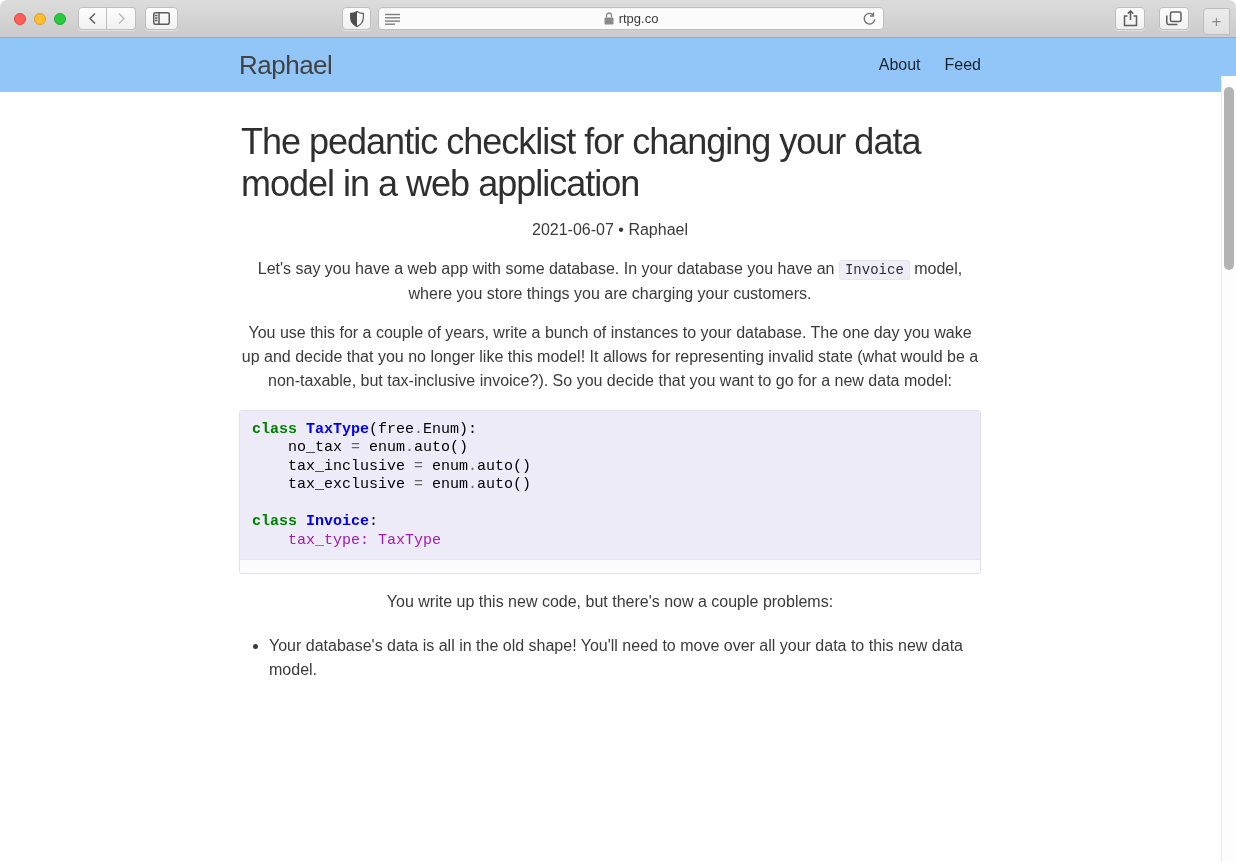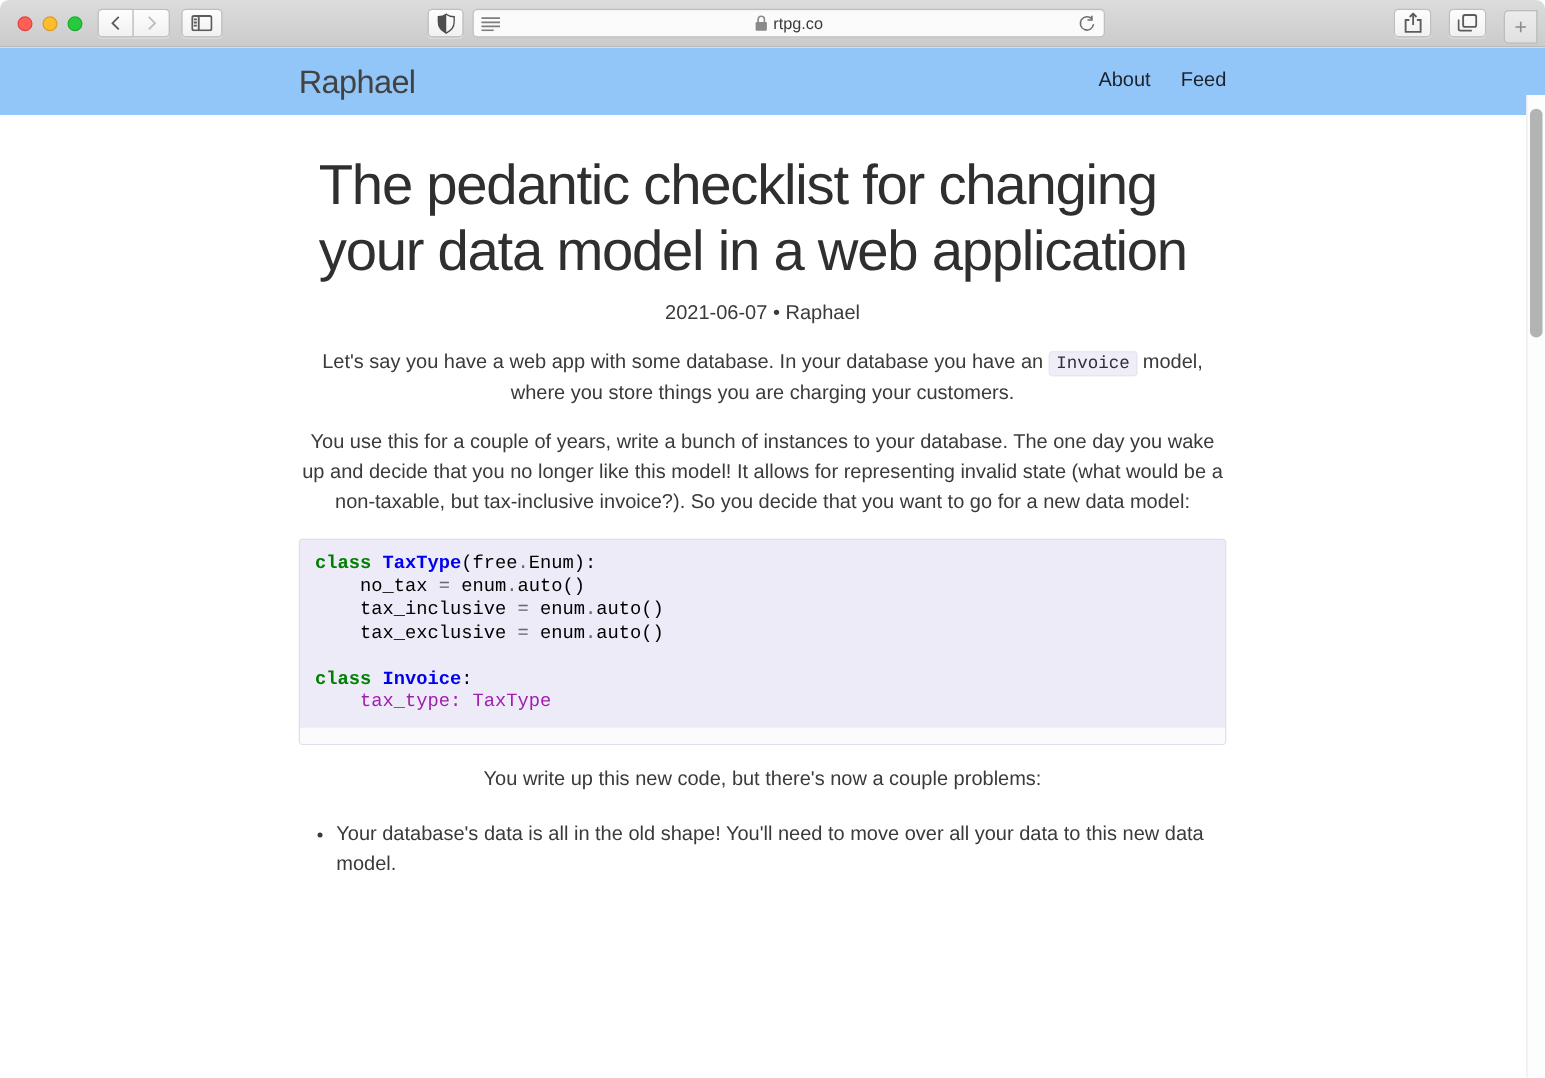--- a/index.html
+++ b/index.html
@@ -104,22 +104,22 @@
     font-size: 26px; line-height: 54px;
     color: #424242; letter-spacing: -0.5px;
     text-decoration: none;
   }
   .site-nav { display: flex; gap: 24px; }
   .site-nav a {
     font-size: 16px; color: #1b222c; text-decoration: none; line-height: 54px;
   }
 
   .post-title {
-    margin: 29px 0 12px 16px;
-    font-size: 45px; font-weight: 400;
+    margin: 29px 0 12px 2px;
+    font-size: 36px; font-weight: 400;
     letter-spacing: -1px;
     line-height: 1.18;
     color: #2f2f2f;
   }
   .post-meta {
     margin: 0 0 26px 0;
     font-size: 14px; color: #828282;
   }
   .post-content p {
     margin: 0 0 15px 0;

